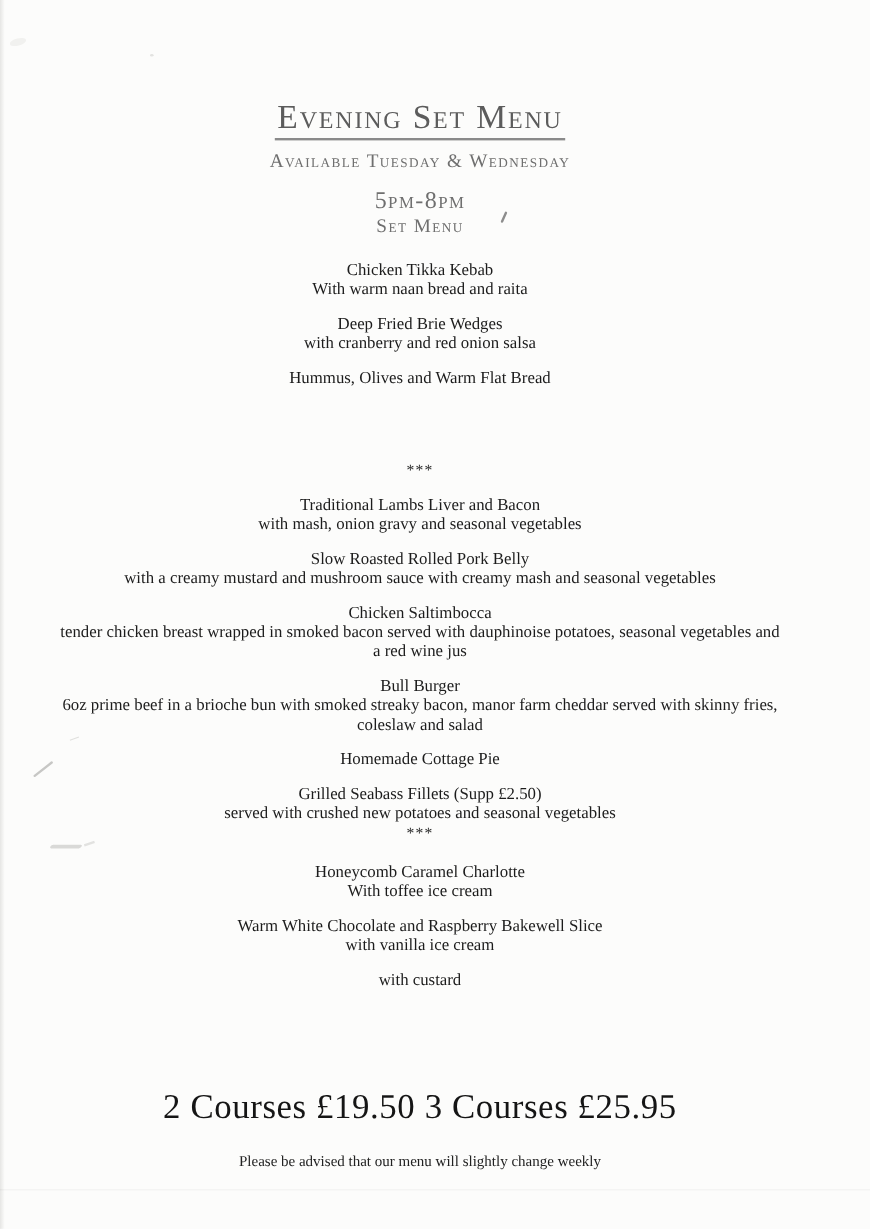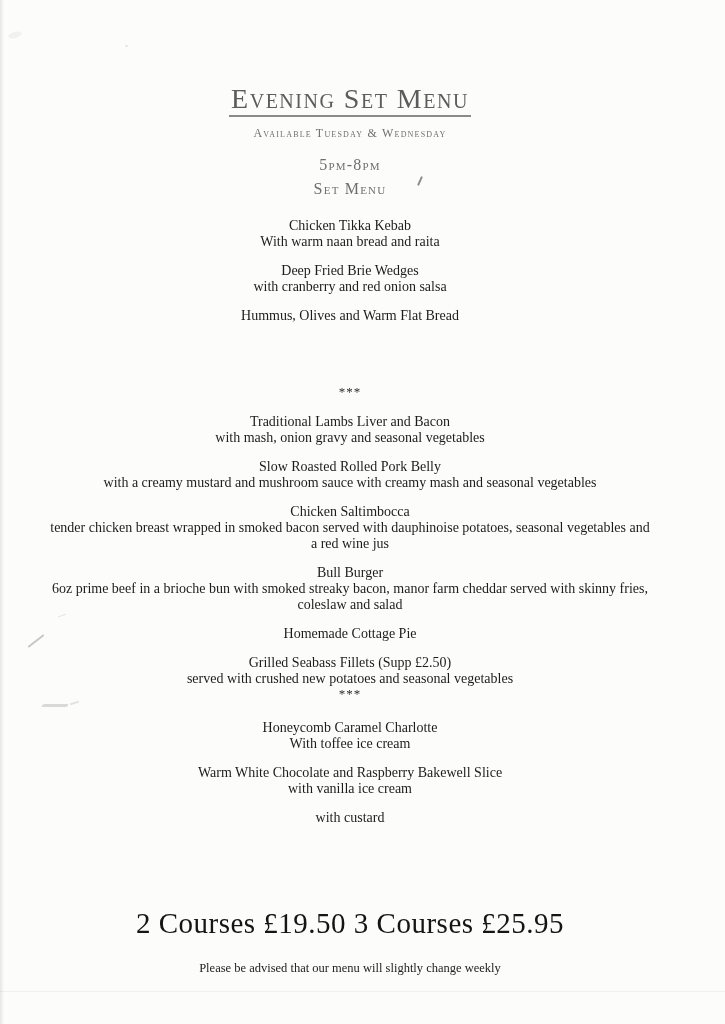--- a/index.html
+++ b/index.html
@@ -29,22 +29,22 @@
   
   .hdr { font-family: Liberation Serif, serif; font-variant: small-caps; color: #6e6e6e; }
   .title-wrap { top: 84px; }
   .menu-title {
     display: inline-block;
     font-size: 28px; line-height: 1.05; letter-spacing: 1.5px;
     color: #5c5c5c;
     padding: 0 2px 2px 2px;
     border-bottom: 2px solid #8a8a8a;
   }
-  .availability { top: 126px; font-size: 12px; letter-spacing: 1.2px; color: #6f6f6f; }
-  .hours        { top: 156px; font-size: 16px; letter-spacing: 1.2px; color: #6f6f6f; }
+  .availability { top: 126px; font-size: 16px; letter-spacing: 1.2px; color: #6f6f6f; }
+  .hours        { top: 156px; font-size: 20px; letter-spacing: 1.2px; color: #6f6f6f; }
   .subtitle     { top: 180px; font-size: 16px; letter-spacing: 1.2px; color: #6f6f6f; }
   
   .section { font-size: 14px; line-height: 16px; }
   .sec-starters { top: 218px; }
   .sec-mains    { top: 414px; }
   .sec-desserts { top: 720px; }
   .item { margin-bottom: 13px; }
   .item-name { }
   .item-desc { }
   .separator { font-size: 13px; line-height: 14px; letter-spacing: 1px; color: #2a2a2a; }

